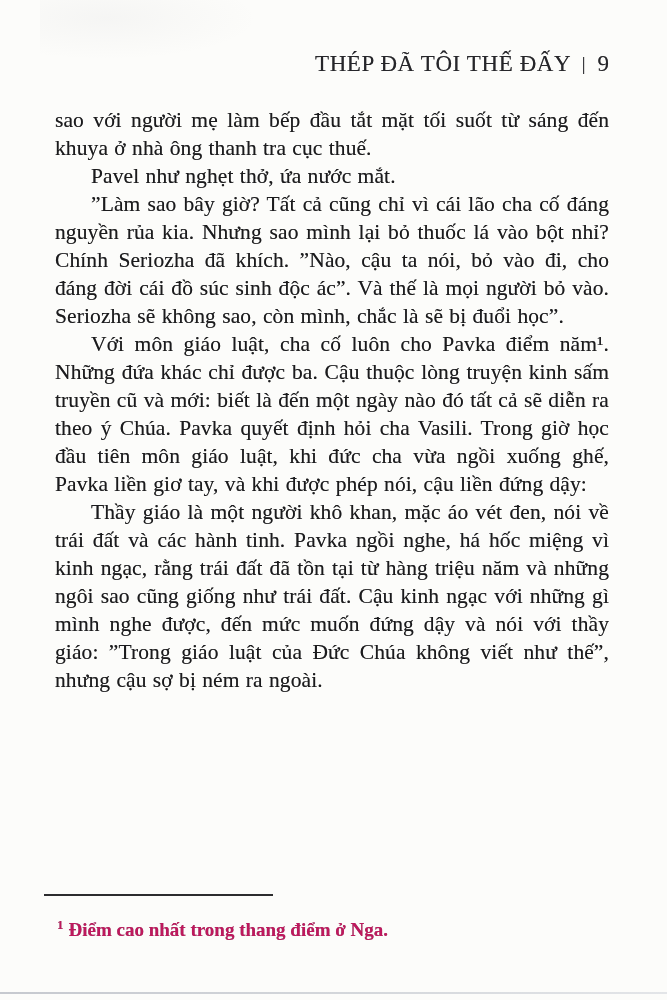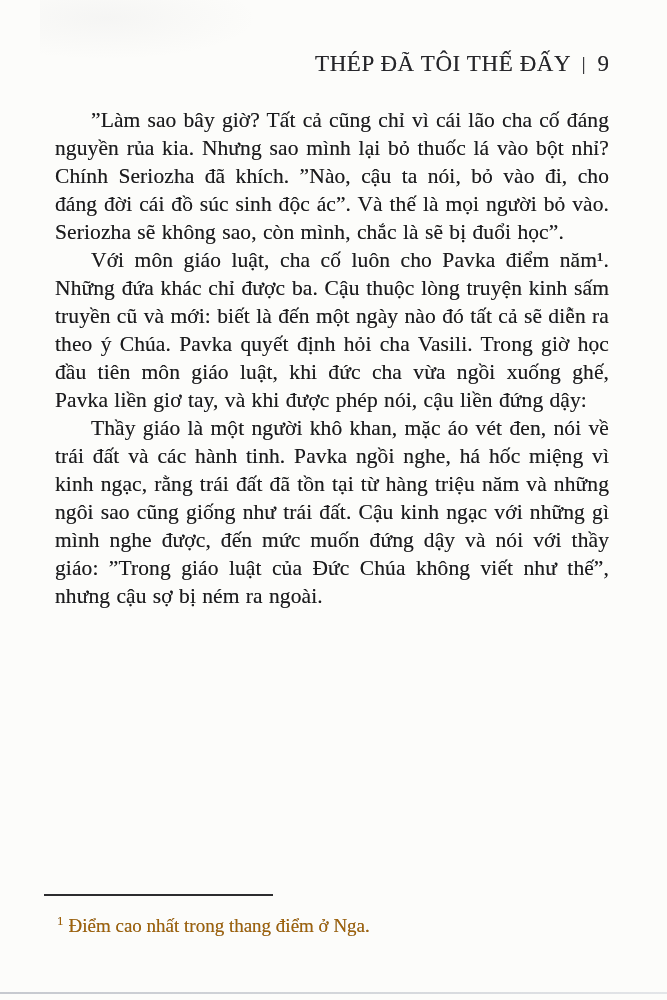--- a/index.html
+++ b/index.html
@@ -74,23 +74,24 @@
     width: 229px;
     height: 2px;
     background: #2c2c2e;
   }
   .footnote {
     position: absolute;
     left: 57px;
     top: 908px;
     width: 552px;
     font-size: 19px;
-    line-height: 26px;
-    color: #a16207;
+    line-height: 34px;
+    color: #be185d;
     text-shadow: 0 0 0.4px rgba(20,20,22,0.45);
+    font-weight: bold;
   }
   .fn-marker {
     font-size: 13px;
     margin-right: 5px;
   }
   .bottom-edge {
     position: absolute;
     left: 0;
     top: 992px;
     width: 667px;
@@ -103,20 +104,22 @@
 
 <div class="page">
 
   <div class="scan-smudge"></div>
 
   <div class="running-head">
     <span class="rh-title">THÉP ĐÃ TÔI THẾ ĐẤY</span><span class="rh-divider">|</span><span class="rh-page">9</span>
   </div>
 
   <div class="body-text">
+    <p class="no-indent">sao với người mẹ làm bếp đầu tắt mặt tối suốt từ sáng đến khuya ở nhà ông thanh tra cục thuế.</p>
+    <p>Pavel như nghẹt thở, ứa nước mắt.</p>
     <p>”Làm sao bây giờ? Tất cả cũng chỉ vì cái lão cha cố đáng nguyền rủa kia. Nhưng sao mình lại bỏ thuốc lá vào bột nhỉ? Chính Seriozha đã khích. ”Nào, cậu ta nói, bỏ vào đi, cho đáng đời cái đồ súc sinh độc ác”. Và thế là mọi người bỏ vào. Seriozha sẽ không sao, còn mình, chắc là sẽ bị đuổi học”.</p>
     <p>Với môn giáo luật, cha cố luôn cho Pavka điểm năm¹. Những đứa khác chỉ được ba. Cậu thuộc lòng truyện kinh sấm truyền cũ và mới: biết là đến một ngày nào đó tất cả sẽ diễn ra theo ý Chúa. Pavka quyết định hỏi cha Vasili. Trong giờ học đầu tiên môn giáo luật, khi đức cha vừa ngồi xuống ghế, Pavka liền giơ tay, và khi được phép nói, cậu liền đứng dậy:</p>
     <p>Thầy giáo là một người khô khan, mặc áo vét đen, nói về trái đất và các hành tinh. Pavka ngồi nghe, há hốc miệng vì kinh ngạc, rằng trái đất đã tồn tại từ hàng triệu năm và những ngôi sao cũng giống như trái đất. Cậu kinh ngạc với những gì mình nghe được, đến mức muốn đứng dậy và nói với thầy giáo: ”Trong giáo luật của Đức Chúa không viết như thế”, nhưng cậu sợ bị ném ra ngoài.</p>
   </div>
 
   <div class="footnote-rule"></div>
 
   <div class="footnote">
     <sup class="fn-marker">1</sup><span class="fn-text">Điểm cao nhất trong thang điểm ở Nga.</span>
   </div>

